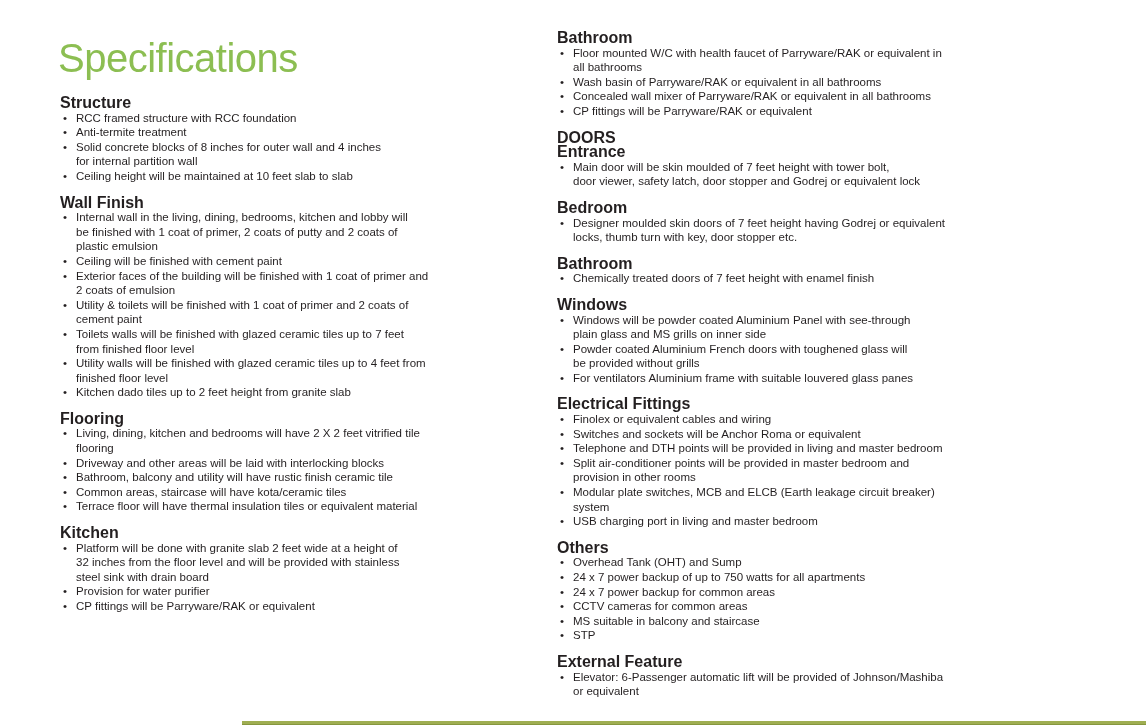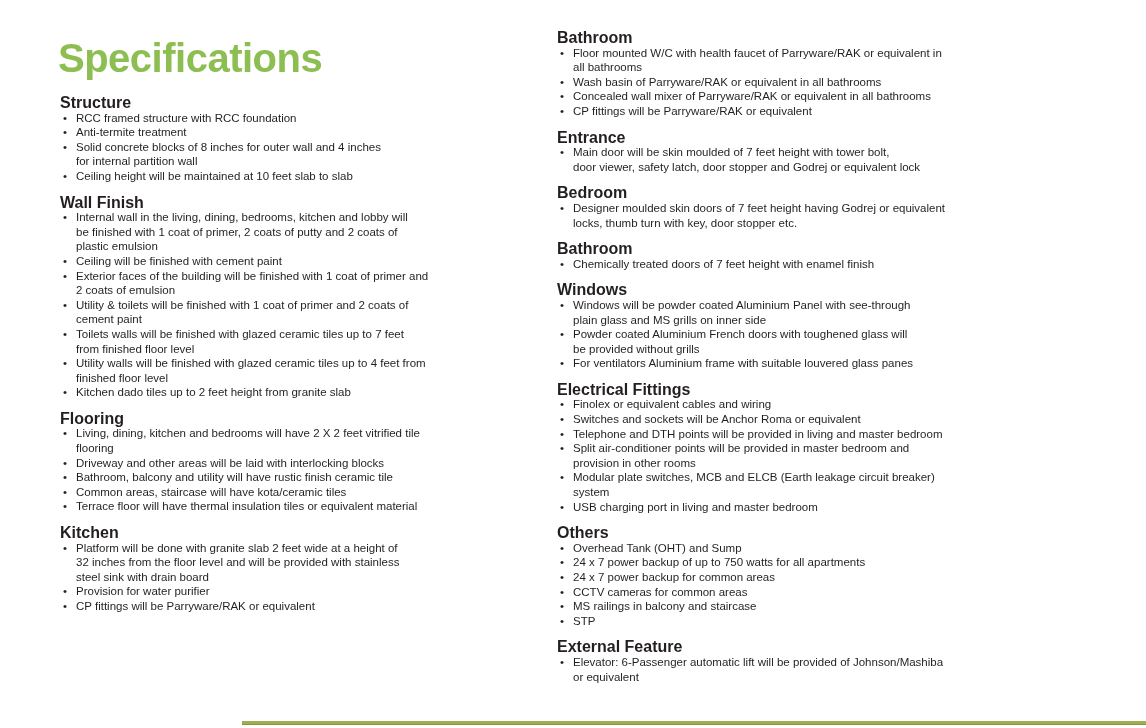--- a/index.html
+++ b/index.html
@@ -12,21 +12,21 @@
     font-family: "Liberation Sans", sans-serif;
     color: #231f20;
   }
   .col { position: absolute; }
   .col-left  { left: 60px; top: 36px; width: 475px; }
   .col-right { left: 557px; top: 31px; width: 505px; }
 
   .page-title {
     font-size: 40px;
     line-height: 44px;
-    font-weight: 700;
+    font-weight: 400;
     letter-spacing: -0.5px;
     color: #8cbe52;
     margin: 0 0 16px -2px;
   }
 
   .section { margin-bottom: 12px; }
   .section h3 {
     margin: 0;
     font-size: 16px;
     line-height: 14.6px;
@@ -131,20 +131,21 @@
       <ul>
         <li>Floor mounted W/C with health faucet of Parryware/RAK or equivalent in
 all bathrooms</li>
         <li>Wash basin of Parryware/RAK or equivalent in all bathrooms</li>
         <li>Concealed wall mixer of Parryware/RAK or equivalent in all bathrooms</li>
         <li>CP fittings will be Parryware/RAK or equivalent</li>
       </ul>
     </div>
 
     <div class="section">
+      <h3>DOORS</h3>
       <h3>Entrance</h3>
       <ul>
         <li>Main door will be skin moulded of 7 feet height with tower bolt,
 door viewer, safety latch, door stopper and Godrej or equivalent lock</li>
       </ul>
     </div>
 
     <div class="section">
       <h3>Bedroom</h3>
       <ul>
@@ -185,21 +186,21 @@
       </ul>
     </div>
 
     <div class="section">
       <h3>Others</h3>
       <ul>
         <li>Overhead Tank (OHT) and Sump</li>
         <li>24 x 7 power backup of up to 750 watts for all apartments</li>
         <li>24 x 7 power backup for common areas</li>
         <li>CCTV cameras for common areas</li>
-        <li>MS railings in balcony and staircase</li>
+        <li>MS suitable in balcony and staircase</li>
         <li>STP</li>
       </ul>
     </div>
 
     <div class="section">
       <h3>External Feature</h3>
       <ul>
         <li>Elevator: 6-Passenger automatic lift will be provided of Johnson/Mashiba
 or equivalent</li>
       </ul>

